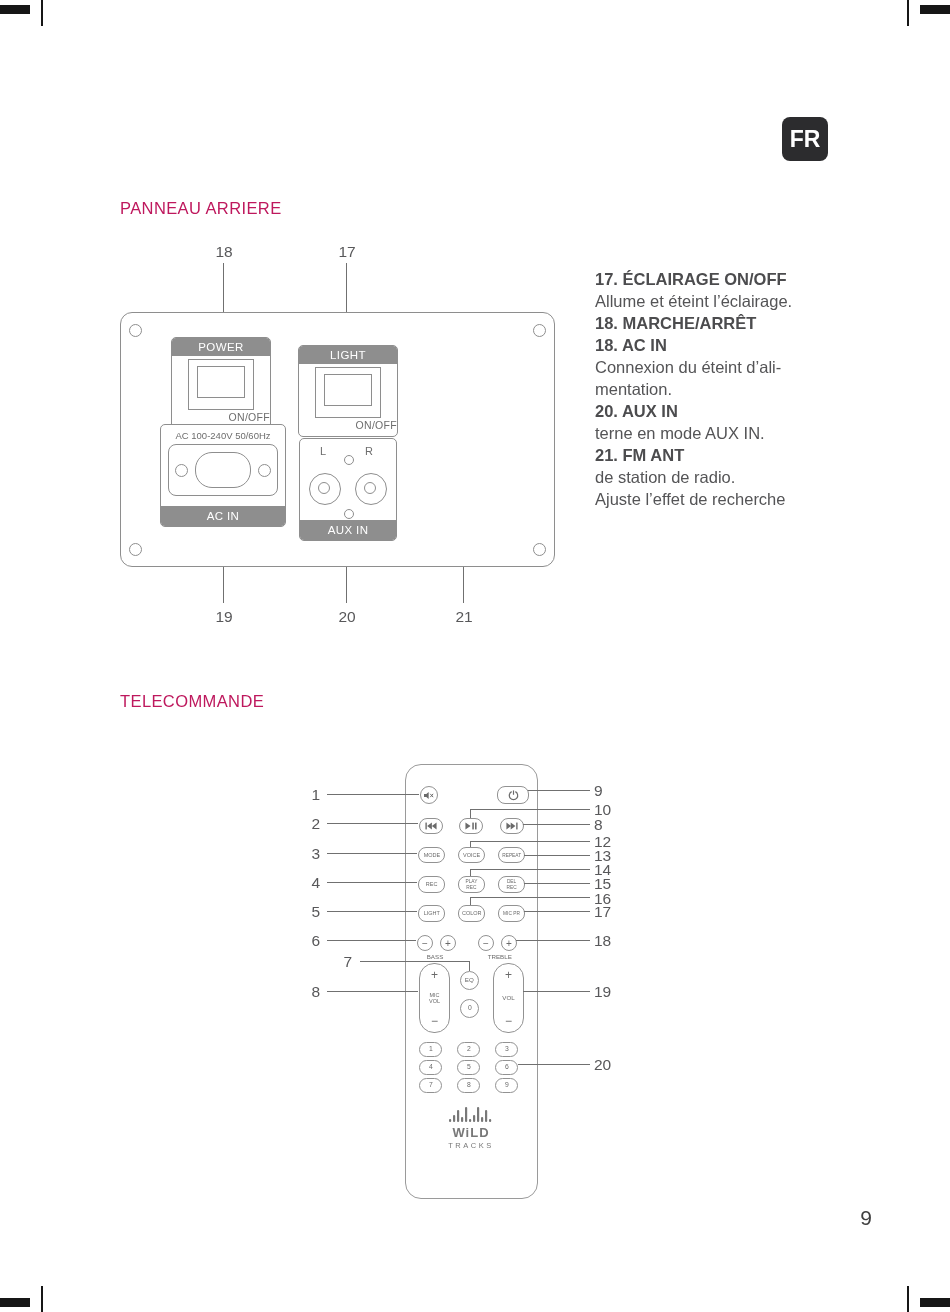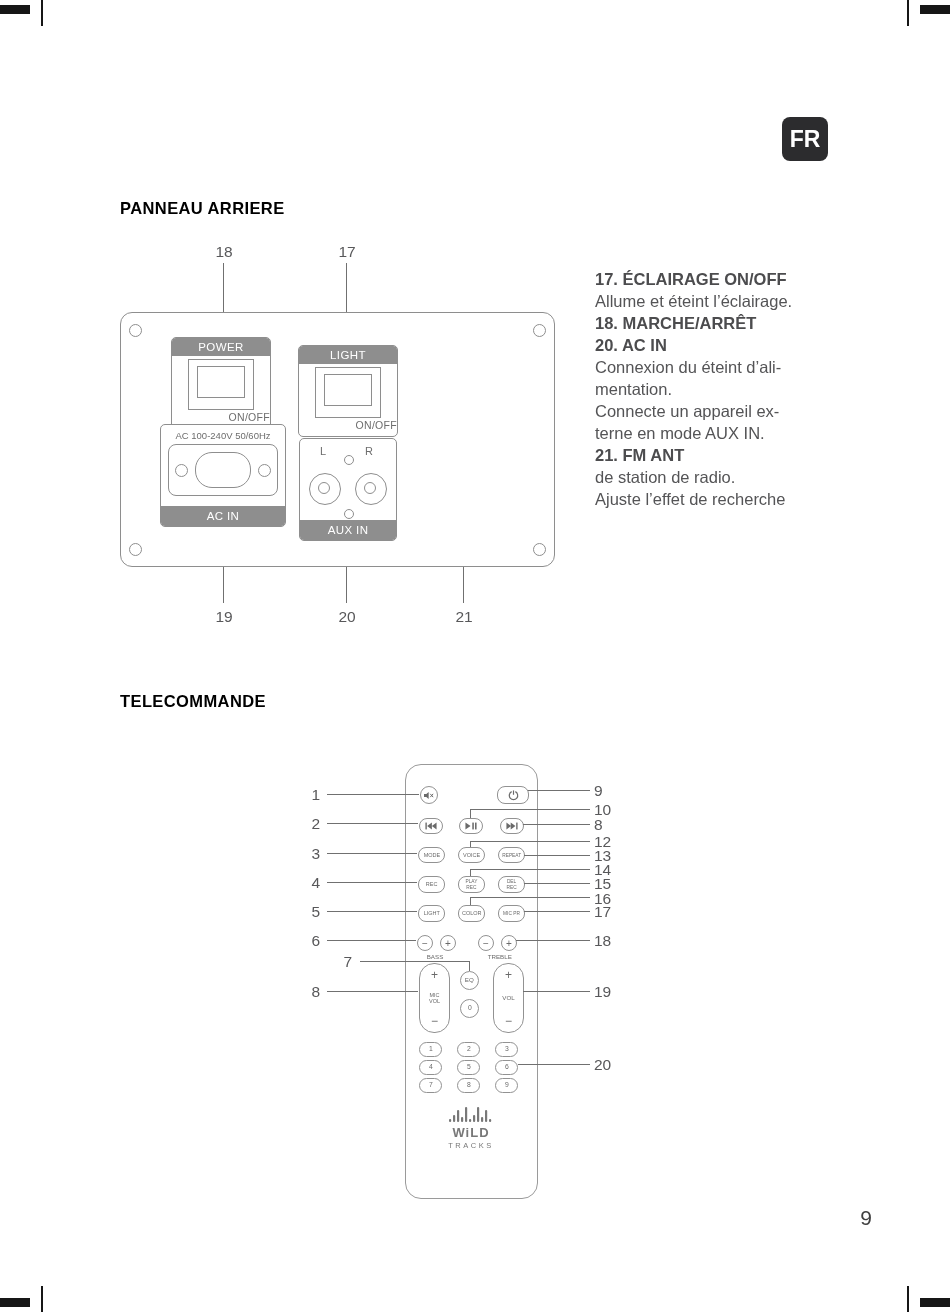--- a/index.html
+++ b/index.html
@@ -2,21 +2,21 @@
 <html><head>
 <meta charset="utf-8">
 <style>
   html,body{margin:0;padding:0;}
   body{width:950px;height:1312px;position:relative;background:#ffffff;overflow:hidden;
        font-family:"Liberation Sans",sans-serif;color:#4f4f4f;}
   .crop{position:absolute;background:#161616;}
   .fr-badge{position:absolute;left:782px;top:117px;width:46px;height:44px;background:#2c2c2e;
             border-radius:8px;color:#fff;font-weight:bold;font-size:23px;
             display:flex;align-items:center;justify-content:center;}
-  .sec-heading{position:absolute;font-size:16.5px;font-weight:bold;color:#000000;letter-spacing:0.4px;}
+  .sec-heading{position:absolute;font-size:16.5px;font-weight:normal;color:#be185d;letter-spacing:0.4px;}
   .callout{position:absolute;font-size:15.5px;color:#58585a;}
   .ctr{width:24px;text-align:center;}
   .ral{width:22px;text-align:right;}
   .lal{width:26px;text-align:left;}
   .hline{position:absolute;background:#707070;height:1.3px;}
   .vline{position:absolute;background:#707070;width:1.3px;}
 
   
   .panel{position:absolute;left:120px;top:312px;width:433px;height:253px;
          border:1.6px solid #8e8e8e;border-radius:12px;background:#fff;}
@@ -133,24 +133,24 @@
 <div class="vline" style="left:346px;top:567px;height:36px"></div>
 <div class="vline" style="left:463px;top:567px;height:36px"></div>
 <div class="callout ctr" style="left:212px;top:608px">19</div>
 <div class="callout ctr" style="left:335px;top:608px">20</div>
 <div class="callout ctr" style="left:452px;top:608px">21</div>
 
 <div class="legend">
   <div class="lg-t">17. ÉCLAIRAGE ON/OFF</div>
   <div>Allume et éteint l’éclairage.</div>
   <div class="lg-t">18. MARCHE/ARRÊT</div>
-  <div class="lg-t">20. AC IN</div>
+  <div class="lg-t">18. AC IN</div>
   <div>Connexion du éteint d’ali-</div>
   <div>mentation.</div>
-  <div>Connecte un appareil ex-</div>
+  <div class="lg-t">20. AUX IN</div>
   <div>terne en mode AUX IN.</div>
   <div class="lg-t">21. FM ANT</div>
   <div>de station de radio.</div>
   <div>Ajuste l’effet de recherche</div>
 </div>
 
 <div class="sec-heading" style="left:120px;top:692px">TELECOMMANDE</div>
 
 <div class="remote">
   <div class="rbtn circle" style="left:14px;top:21px;width:16px;height:16px">

